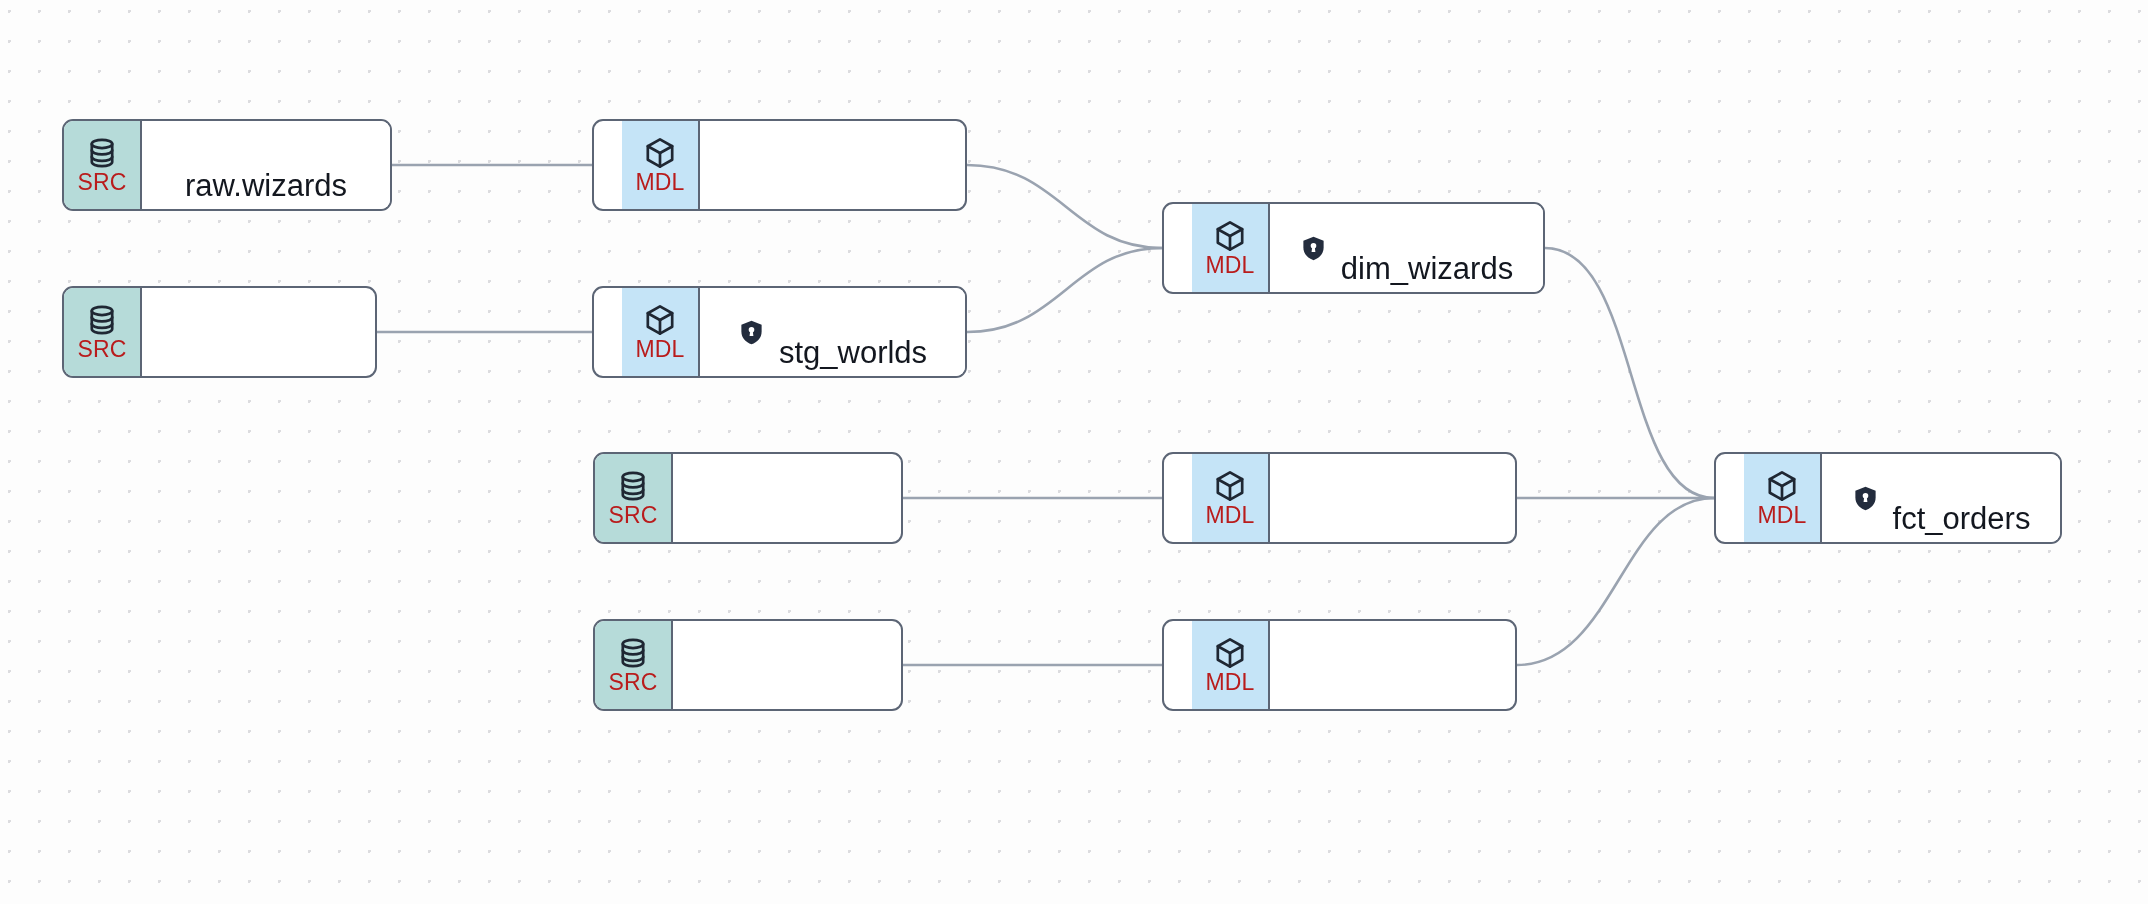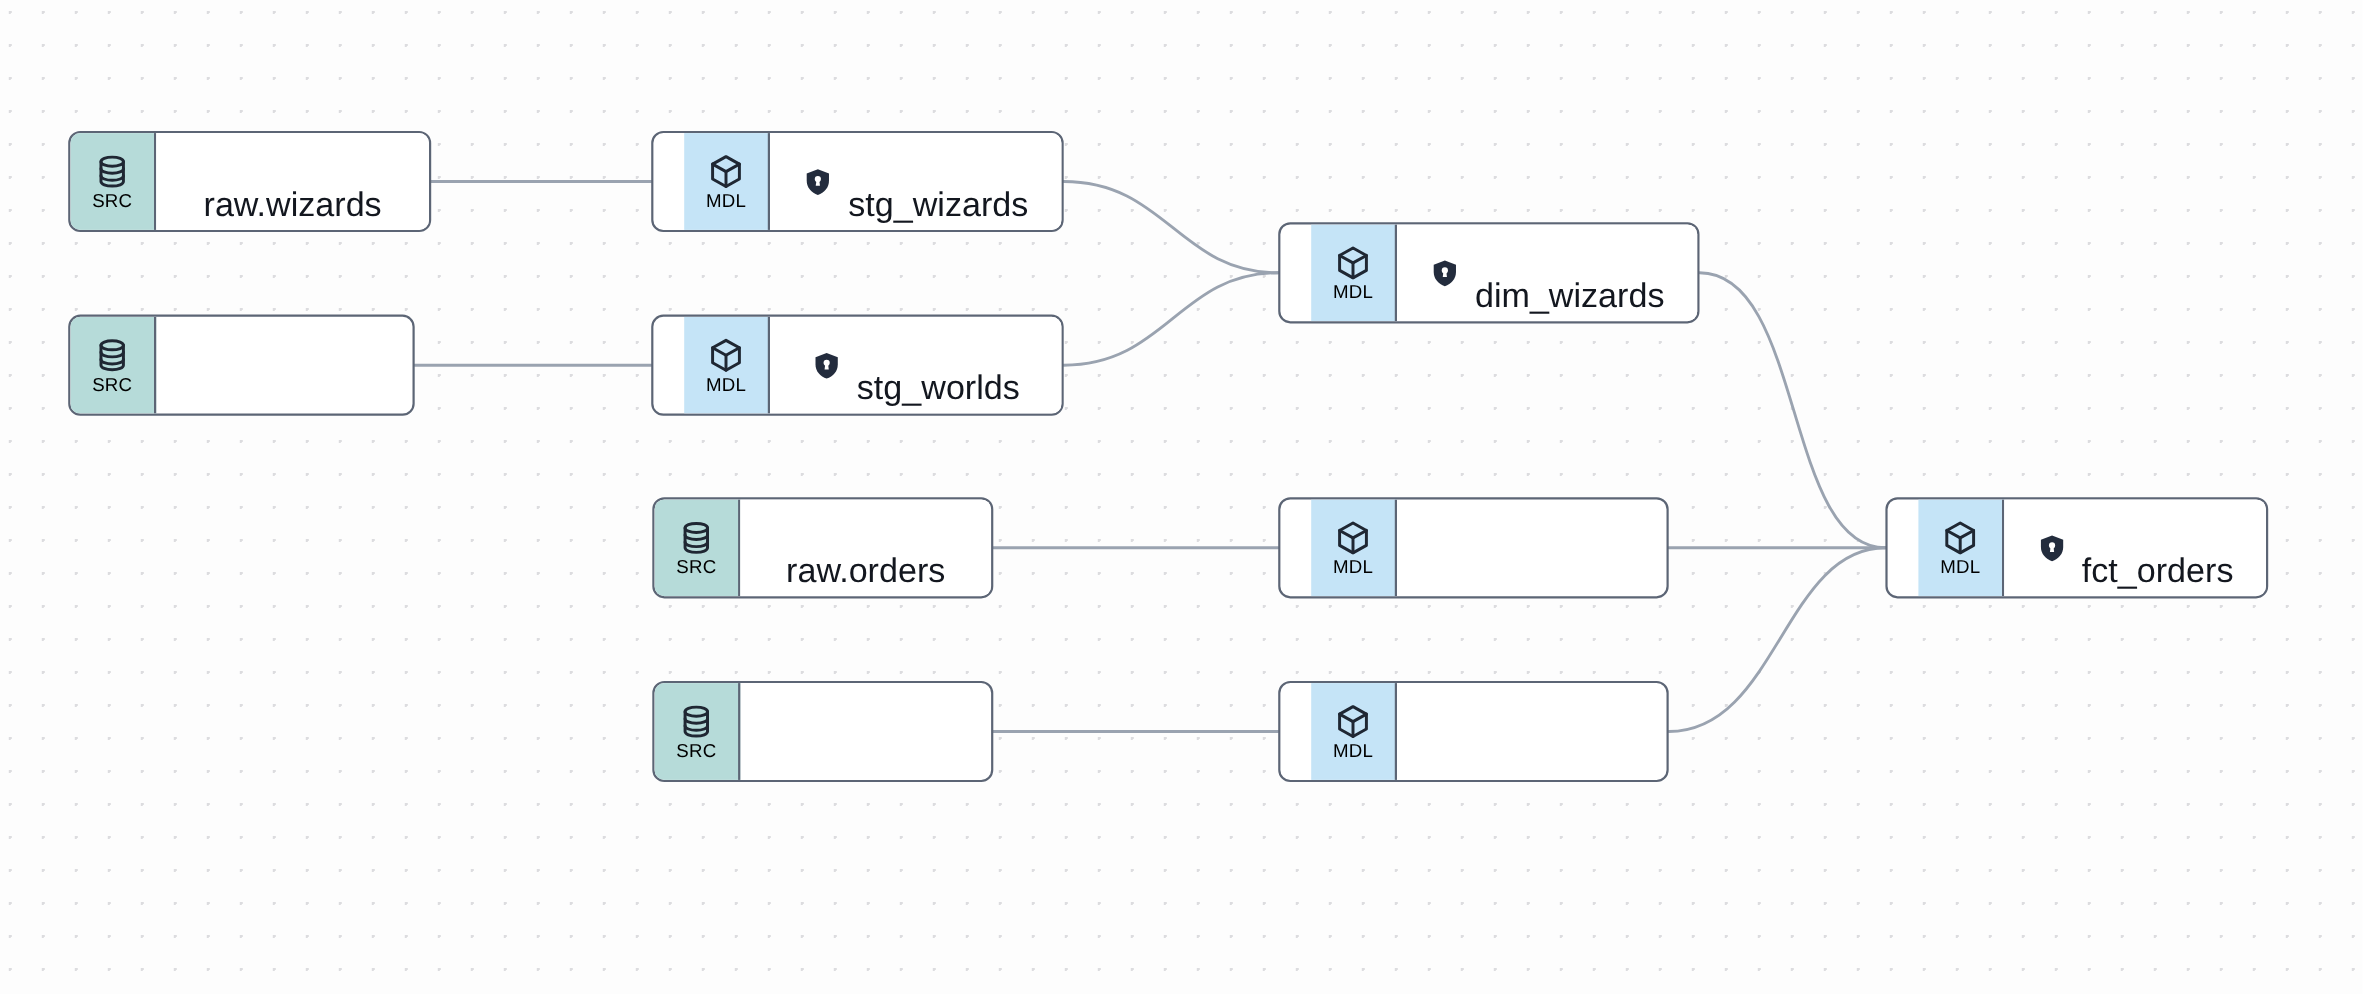--- a/index.html
+++ b/index.html
@@ -54,22 +54,22 @@
     border-right: 2.2px solid #5c6575;
     box-sizing: border-box;
   }
   .node.src .node-badge { background: #b6dbd9; }
   .node.mdl .node-badge { background: #c5e4f7; margin-left: 28px; }
   .badge-icon {
     display: block;
     line-height: 0;
   }
   .badge-text {
-    font-size: 17px;
-    color: #000000;
+    font-size: 23px;
+    color: #b91c1c;
     letter-spacing: 0.2px;
     line-height: 1;
   }
   .node-body {
     flex: 1 1 auto;
     display: flex;
     align-items: center;
     justify-content: center;
     gap: 14px;
     padding: 0 22px;
@@ -144,150 +144,137 @@
       <span class="badge-icon">
         <svg width="34" height="34" viewBox="0 0 24 24" fill="none" stroke="#1f2733" stroke-width="1.9" stroke-linecap="round" stroke-linejoin="round">
           <ellipse cx="12" cy="5.6" rx="7.2" ry="2.9"></ellipse>
           <path d="M4.8 5.6 v12.8 c0 1.6 3.2 2.9 7.2 2.9 s7.2-1.3 7.2-2.9 V5.6"></path>
           <path d="M4.8 10.1 c0 1.6 3.2 2.9 7.2 2.9 s7.2-1.3 7.2-2.9"></path>
           <path d="M4.8 14.7 c0 1.6 3.2 2.9 7.2 2.9 s7.2-1.3 7.2-2.9"></path>
         </svg>
       </span>
       <span class="badge-text">SRC</span>
     </div>
-    <div class="node-body">
-      <span class="node-label">raw.orders</span>
-    </div>
   </div>
 
   <div class="node src" style="left:593px; top:619px; width:310px;">
     <div class="node-badge">
       <span class="badge-icon">
         <svg width="34" height="34" viewBox="0 0 24 24" fill="none" stroke="#1f2733" stroke-width="1.9" stroke-linecap="round" stroke-linejoin="round">
           <ellipse cx="12" cy="5.6" rx="7.2" ry="2.9"></ellipse>
           <path d="M4.8 5.6 v12.8 c0 1.6 3.2 2.9 7.2 2.9 s7.2-1.3 7.2-2.9 V5.6"></path>
           <path d="M4.8 10.1 c0 1.6 3.2 2.9 7.2 2.9 s7.2-1.3 7.2-2.9"></path>
           <path d="M4.8 14.7 c0 1.6 3.2 2.9 7.2 2.9 s7.2-1.3 7.2-2.9"></path>
         </svg>
       </span>
       <span class="badge-text">SRC</span>
     </div>
   </div>
 
   <div class="node mdl" style="left:592px; top:119px; width:375px;">
+    <div class="node-badge">
+      <span class="badge-icon">
+        <svg width="34" height="34" viewBox="0 0 24 24" fill="none" stroke="#1f2733" stroke-width="1.9" stroke-linecap="round" stroke-linejoin="round">
+          <path d="M12 2.4 L20.6 7.2 L20.6 16.8 L12 21.6 L3.4 16.8 L3.4 7.2 Z"></path>
+          <path d="M3.4 7.2 L12 12 L20.6 7.2"></path>
+          <path d="M12 12 L12 21.6"></path>
+        </svg>
+      </span>
+      <span class="badge-text">MDL</span>
+    </div>
+  </div>
+
+  <div class="node mdl" style="left:592px; top:286px; width:375px;">
     <div class="node-badge">
       <span class="badge-icon">
         <svg width="34" height="34" viewBox="0 0 24 24" fill="none" stroke="#1f2733" stroke-width="1.9" stroke-linecap="round" stroke-linejoin="round">
           <path d="M12 2.4 L20.6 7.2 L20.6 16.8 L12 21.6 L3.4 16.8 L3.4 7.2 Z"></path>
           <path d="M3.4 7.2 L12 12 L20.6 7.2"></path>
           <path d="M12 12 L12 21.6"></path>
         </svg>
       </span>
       <span class="badge-text">MDL</span>
     </div>
     <div class="node-body">
       <span class="lock-icon">
         <svg width="27" height="27" viewBox="0 0 24 24">
           <path d="M12 1.6 L21 5.1 V11 c0 5.6-3.8 9.6-9 11.4 C6.8 20.6 3 16.6 3 11 V5.1 Z" fill="#232c3d"></path>
           <circle cx="12" cy="9.6" r="2.5" fill="#ffffff"></circle>
           <path d="M10.9 10.4 h2.2 l0.6 4.6 h-3.4 Z" fill="#ffffff"></path>
         </svg>
       </span>
-      <span class="node-label">stg_wizards</span>
-    </div>
-  </div>
-
-  <div class="node mdl" style="left:592px; top:286px; width:375px;">
+      <span class="node-label">stg_worlds</span>
+    </div>
+  </div>
+
+  <div class="node mdl" style="left:1162px; top:452px; width:355px;">
+    <div class="node-badge">
+      <span class="badge-icon">
+        <svg width="34" height="34" viewBox="0 0 24 24" fill="none" stroke="#1f2733" stroke-width="1.9" stroke-linecap="round" stroke-linejoin="round">
+          <path d="M12 2.4 L20.6 7.2 L20.6 16.8 L12 21.6 L3.4 16.8 L3.4 7.2 Z"></path>
+          <path d="M3.4 7.2 L12 12 L20.6 7.2"></path>
+          <path d="M12 12 L12 21.6"></path>
+        </svg>
+      </span>
+      <span class="badge-text">MDL</span>
+    </div>
+  </div>
+
+  <div class="node mdl" style="left:1162px; top:619px; width:355px;">
+    <div class="node-badge">
+      <span class="badge-icon">
+        <svg width="34" height="34" viewBox="0 0 24 24" fill="none" stroke="#1f2733" stroke-width="1.9" stroke-linecap="round" stroke-linejoin="round">
+          <path d="M12 2.4 L20.6 7.2 L20.6 16.8 L12 21.6 L3.4 16.8 L3.4 7.2 Z"></path>
+          <path d="M3.4 7.2 L12 12 L20.6 7.2"></path>
+          <path d="M12 12 L12 21.6"></path>
+        </svg>
+      </span>
+      <span class="badge-text">MDL</span>
+    </div>
+  </div>
+
+  <div class="node mdl" style="left:1162px; top:202px; width:383px;">
     <div class="node-badge">
       <span class="badge-icon">
         <svg width="34" height="34" viewBox="0 0 24 24" fill="none" stroke="#1f2733" stroke-width="1.9" stroke-linecap="round" stroke-linejoin="round">
           <path d="M12 2.4 L20.6 7.2 L20.6 16.8 L12 21.6 L3.4 16.8 L3.4 7.2 Z"></path>
           <path d="M3.4 7.2 L12 12 L20.6 7.2"></path>
           <path d="M12 12 L12 21.6"></path>
         </svg>
       </span>
       <span class="badge-text">MDL</span>
     </div>
     <div class="node-body">
       <span class="lock-icon">
         <svg width="27" height="27" viewBox="0 0 24 24">
           <path d="M12 1.6 L21 5.1 V11 c0 5.6-3.8 9.6-9 11.4 C6.8 20.6 3 16.6 3 11 V5.1 Z" fill="#232c3d"></path>
           <circle cx="12" cy="9.6" r="2.5" fill="#ffffff"></circle>
           <path d="M10.9 10.4 h2.2 l0.6 4.6 h-3.4 Z" fill="#ffffff"></path>
         </svg>
       </span>
-      <span class="node-label">stg_worlds</span>
-    </div>
-  </div>
-
-  <div class="node mdl" style="left:1162px; top:452px; width:355px;">
-    <div class="node-badge">
-      <span class="badge-icon">
-        <svg width="34" height="34" viewBox="0 0 24 24" fill="none" stroke="#1f2733" stroke-width="1.9" stroke-linecap="round" stroke-linejoin="round">
-          <path d="M12 2.4 L20.6 7.2 L20.6 16.8 L12 21.6 L3.4 16.8 L3.4 7.2 Z"></path>
-          <path d="M3.4 7.2 L12 12 L20.6 7.2"></path>
-          <path d="M12 12 L12 21.6"></path>
-        </svg>
-      </span>
-      <span class="badge-text">MDL</span>
-    </div>
-  </div>
-
-  <div class="node mdl" style="left:1162px; top:619px; width:355px;">
-    <div class="node-badge">
-      <span class="badge-icon">
-        <svg width="34" height="34" viewBox="0 0 24 24" fill="none" stroke="#1f2733" stroke-width="1.9" stroke-linecap="round" stroke-linejoin="round">
-          <path d="M12 2.4 L20.6 7.2 L20.6 16.8 L12 21.6 L3.4 16.8 L3.4 7.2 Z"></path>
-          <path d="M3.4 7.2 L12 12 L20.6 7.2"></path>
-          <path d="M12 12 L12 21.6"></path>
-        </svg>
-      </span>
-      <span class="badge-text">MDL</span>
-    </div>
-  </div>
-
-  <div class="node mdl" style="left:1162px; top:202px; width:383px;">
+      <span class="node-label">dim_wizards</span>
+    </div>
+  </div>
+
+  <div class="node mdl" style="left:1714px; top:452px; width:348px;">
     <div class="node-badge">
       <span class="badge-icon">
         <svg width="34" height="34" viewBox="0 0 24 24" fill="none" stroke="#1f2733" stroke-width="1.9" stroke-linecap="round" stroke-linejoin="round">
           <path d="M12 2.4 L20.6 7.2 L20.6 16.8 L12 21.6 L3.4 16.8 L3.4 7.2 Z"></path>
           <path d="M3.4 7.2 L12 12 L20.6 7.2"></path>
           <path d="M12 12 L12 21.6"></path>
         </svg>
       </span>
       <span class="badge-text">MDL</span>
     </div>
     <div class="node-body">
       <span class="lock-icon">
         <svg width="27" height="27" viewBox="0 0 24 24">
           <path d="M12 1.6 L21 5.1 V11 c0 5.6-3.8 9.6-9 11.4 C6.8 20.6 3 16.6 3 11 V5.1 Z" fill="#232c3d"></path>
           <circle cx="12" cy="9.6" r="2.5" fill="#ffffff"></circle>
           <path d="M10.9 10.4 h2.2 l0.6 4.6 h-3.4 Z" fill="#ffffff"></path>
         </svg>
       </span>
-      <span class="node-label">dim_wizards</span>
-    </div>
-  </div>
-
-  <div class="node mdl" style="left:1714px; top:452px; width:348px;">
-    <div class="node-badge">
-      <span class="badge-icon">
-        <svg width="34" height="34" viewBox="0 0 24 24" fill="none" stroke="#1f2733" stroke-width="1.9" stroke-linecap="round" stroke-linejoin="round">
-          <path d="M12 2.4 L20.6 7.2 L20.6 16.8 L12 21.6 L3.4 16.8 L3.4 7.2 Z"></path>
-          <path d="M3.4 7.2 L12 12 L20.6 7.2"></path>
-          <path d="M12 12 L12 21.6"></path>
-        </svg>
-      </span>
-      <span class="badge-text">MDL</span>
-    </div>
-    <div class="node-body">
-      <span class="lock-icon">
-        <svg width="27" height="27" viewBox="0 0 24 24">
-          <path d="M12 1.6 L21 5.1 V11 c0 5.6-3.8 9.6-9 11.4 C6.8 20.6 3 16.6 3 11 V5.1 Z" fill="#232c3d"></path>
-          <circle cx="12" cy="9.6" r="2.5" fill="#ffffff"></circle>
-          <path d="M10.9 10.4 h2.2 l0.6 4.6 h-3.4 Z" fill="#ffffff"></path>
-        </svg>
-      </span>
       <span class="node-label">fct_orders</span>
     </div>
   </div>
 
 </div>
 
 </body></html>

